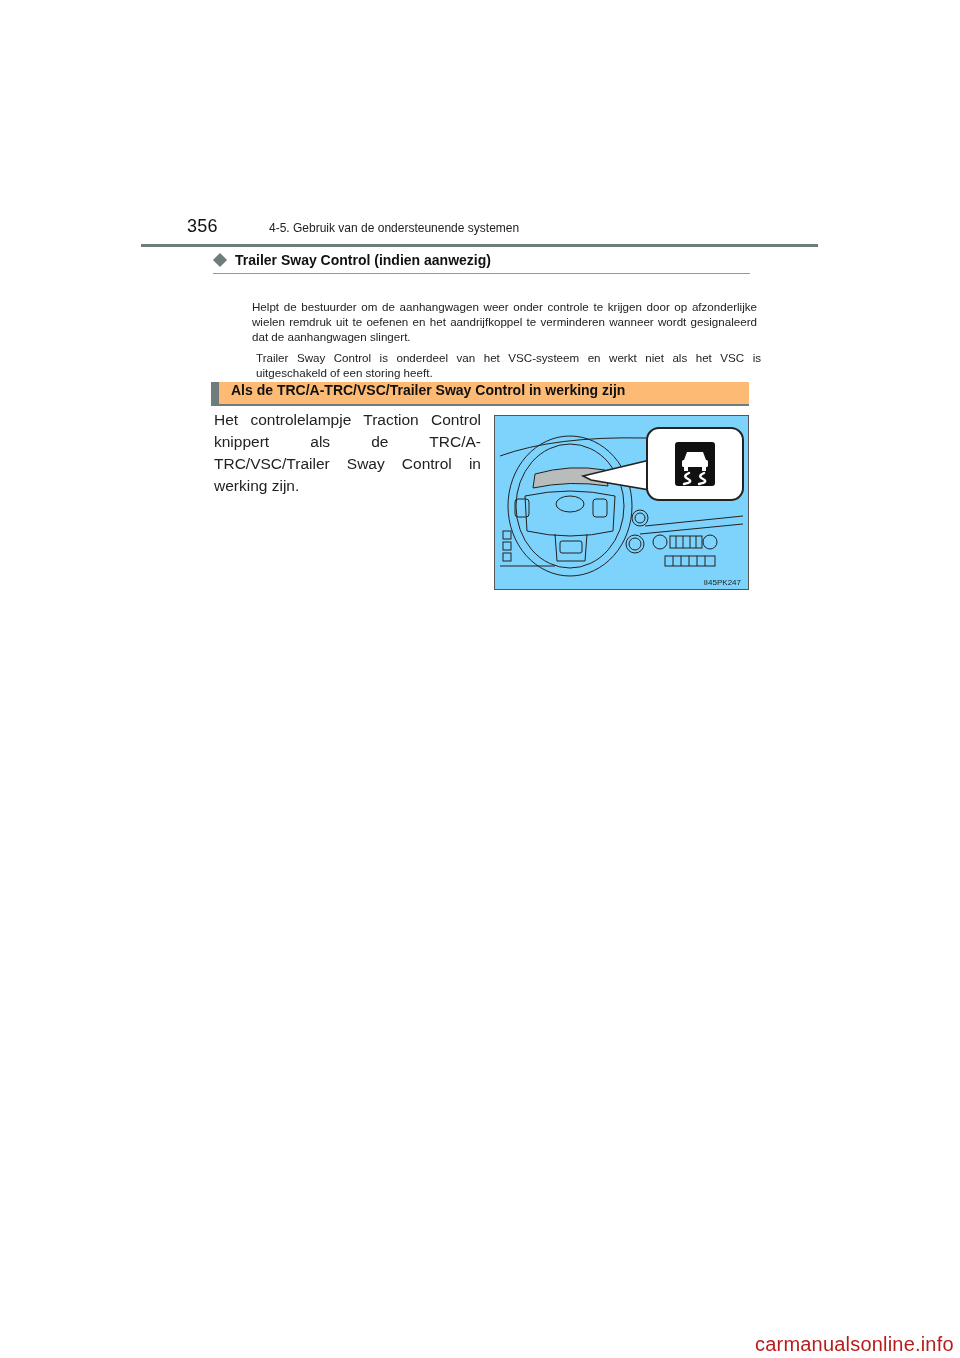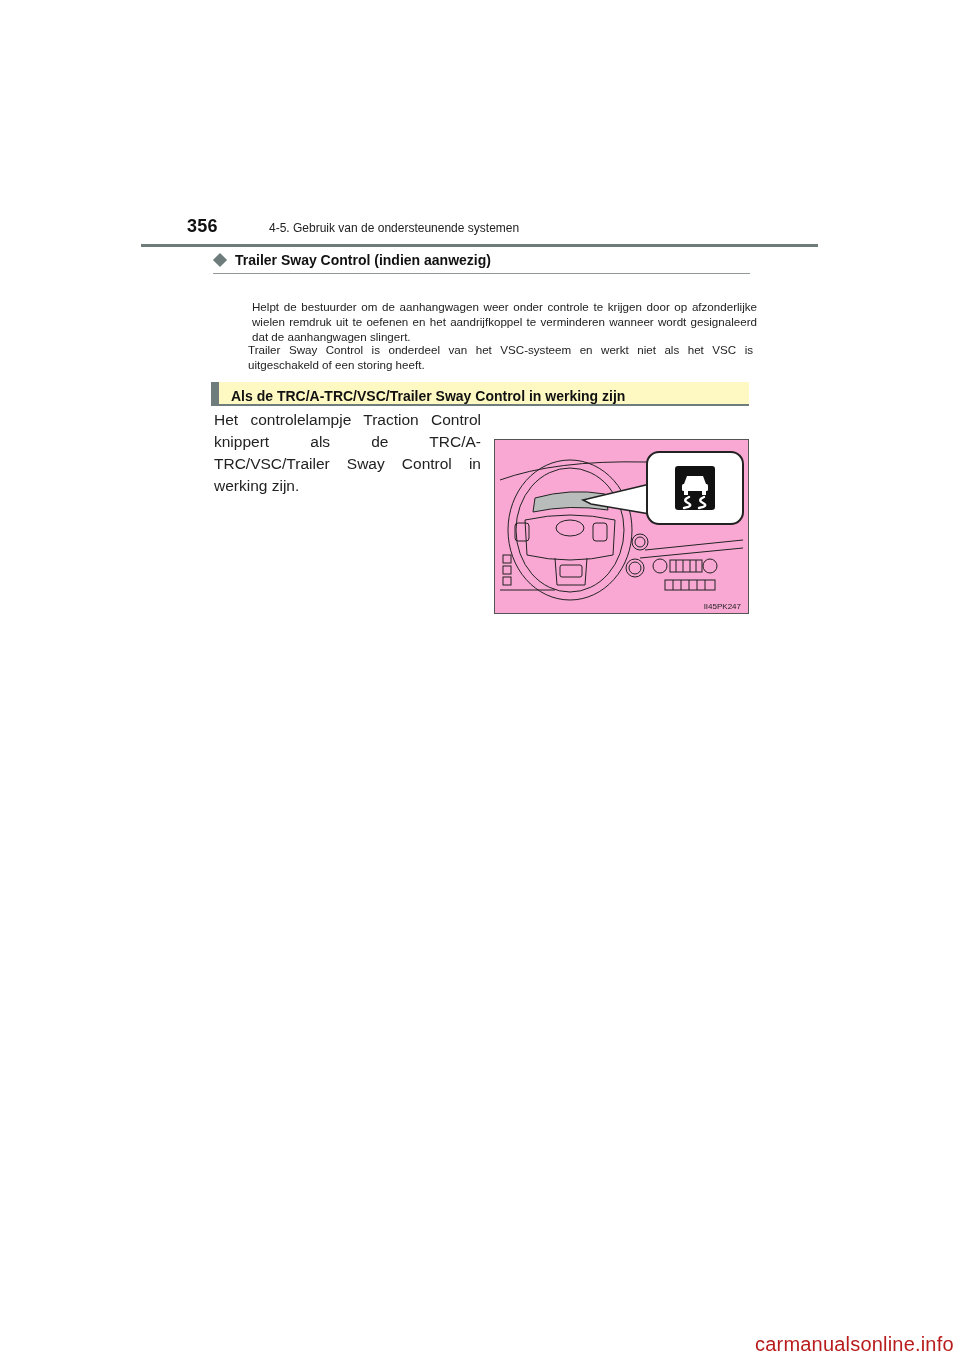--- a/index.html
+++ b/index.html
@@ -1,58 +1,58 @@
 <!DOCTYPE html>
 <html><head>
 <meta charset="utf-8">
 <style>
   html, body { margin:0; padding:0; background:#ffffff; }
   body { width:960px; height:1358px; position:relative; overflow:hidden;
          font-family:"Liberation Sans", sans-serif; color:#1a1a1a; }
   .abs { position:absolute; }
 
-  .page-number { left:187px; top:216px; font-size:18px; font-weight:bold; color:#111; letter-spacing:0.3px; }
+  .page-number { left:187px; top:216px; font-size:18px; font-weight:normal; color:#111; letter-spacing:0.3px; }
   .chapter-title { left:257px; top:221px; font-size:12px; color:#222;margin-left:12px; }
   .header-rule { left:141px; top:244px; width:677px; height:3px; background:#6e7d7c; }
 
   .sub-heading { left:213px; top:252px; display:flex; align-items:center; gap:8px; }
   .diamond { width:10px; height:10px; background:#6e7d7c; transform:rotate(45deg); margin-left:2px; margin-right:2px; }
   .sub-heading-text { font-size:14px; font-weight:bold; color:#111; }
   .sub-rule { left:213px; top:273px; width:537px; height:1px; background:#8f9a99; }
 
   .para { left:240px; width:505px; font-size:11.6px; line-height:15px; color:#222; text-align:justify; }
   .p1 { top:287px; }
   .p2 { top:334px; }
 
-  .section-bar { left:211px; top:382px; width:538px; height:22px; background:#fef9c3; border-bottom:2px solid #6e7d7c; display:flex; align-items:flex-end; }
+  .section-bar { left:211px; top:382px; width:538px; height:22px; background:#fdba74; border-bottom:2px solid #6e7d7c; display:flex; align-items:flex-start; }
   .section-bar-accent { width:8px; height:100%; background:#6e7d7c; }
   .section-bar-text { font-size:14px; font-weight:bold; color:#111; margin-left:12px; }
 
   .body-text { left:213px; top:408px; width:267px; font-size:15.5px; line-height:22px; color:#222; text-align:justify; }
 
-  .figure { left:494px; top:415px; width:255px; height:175px; border:1px solid #555; background:#f9a8d4; box-sizing:border-box; overflow:hidden;margin-top:24px; }
+  .figure { left:494px; top:415px; width:255px; height:175px; border:1px solid #555; background:#7dd3fc; box-sizing:border-box; overflow:hidden; }
   .figure svg { display:block; }
 
   .watermark { left:755px; top:1333px; font-size:20px; color:#b91c1c; letter-spacing:0.2px; }
 </style>
 </head>
 <body>
 
 <div class="abs page-number">356</div>
 <div class="abs chapter-title">4-5. Gebruik van de ondersteunende systemen</div>
 <div class="abs header-rule"></div>
 
 <div class="abs sub-heading">
   <span class="diamond"></span>
   <span class="sub-heading-text">Trailer Sway Control (indien aanwezig)</span>
 </div>
 <div class="abs sub-rule"></div>
 
 <p class="abs para p1" style="margin:12px">Helpt de bestuurder om de aanhangwagen weer onder controle te krijgen door op afzonderlijke wielen remdruk uit te oefenen en het aandrijfkoppel te verminderen wanneer wordt gesignaleerd dat de aanhangwagen slingert.</p>
-<p class="abs para p2" style="margin:8px">Trailer Sway Control is onderdeel van het VSC-systeem en werkt niet als het VSC is uitgeschakeld of een storing heeft.</p>
+<p class="abs para p2" style="margin:16px">Trailer Sway Control is onderdeel van het VSC-systeem en werkt niet als het VSC is uitgeschakeld of een storing heeft.</p>
 
 <div class="abs section-bar">
   <span class="section-bar-accent"></span>
   <span class="section-bar-text">Als de TRC/A-TRC/VSC/Trailer Sway Control in werking zijn</span>
 </div>
 
 <p class="abs body-text" style="margin:1px">Het controlelampje Traction Control knippert als de TRC/A-TRC/VSC/Trailer Sway Control in werking zijn.</p>
 
 <div class="abs figure">
   <svg width="253" height="173" viewBox="0 0 253 173">

